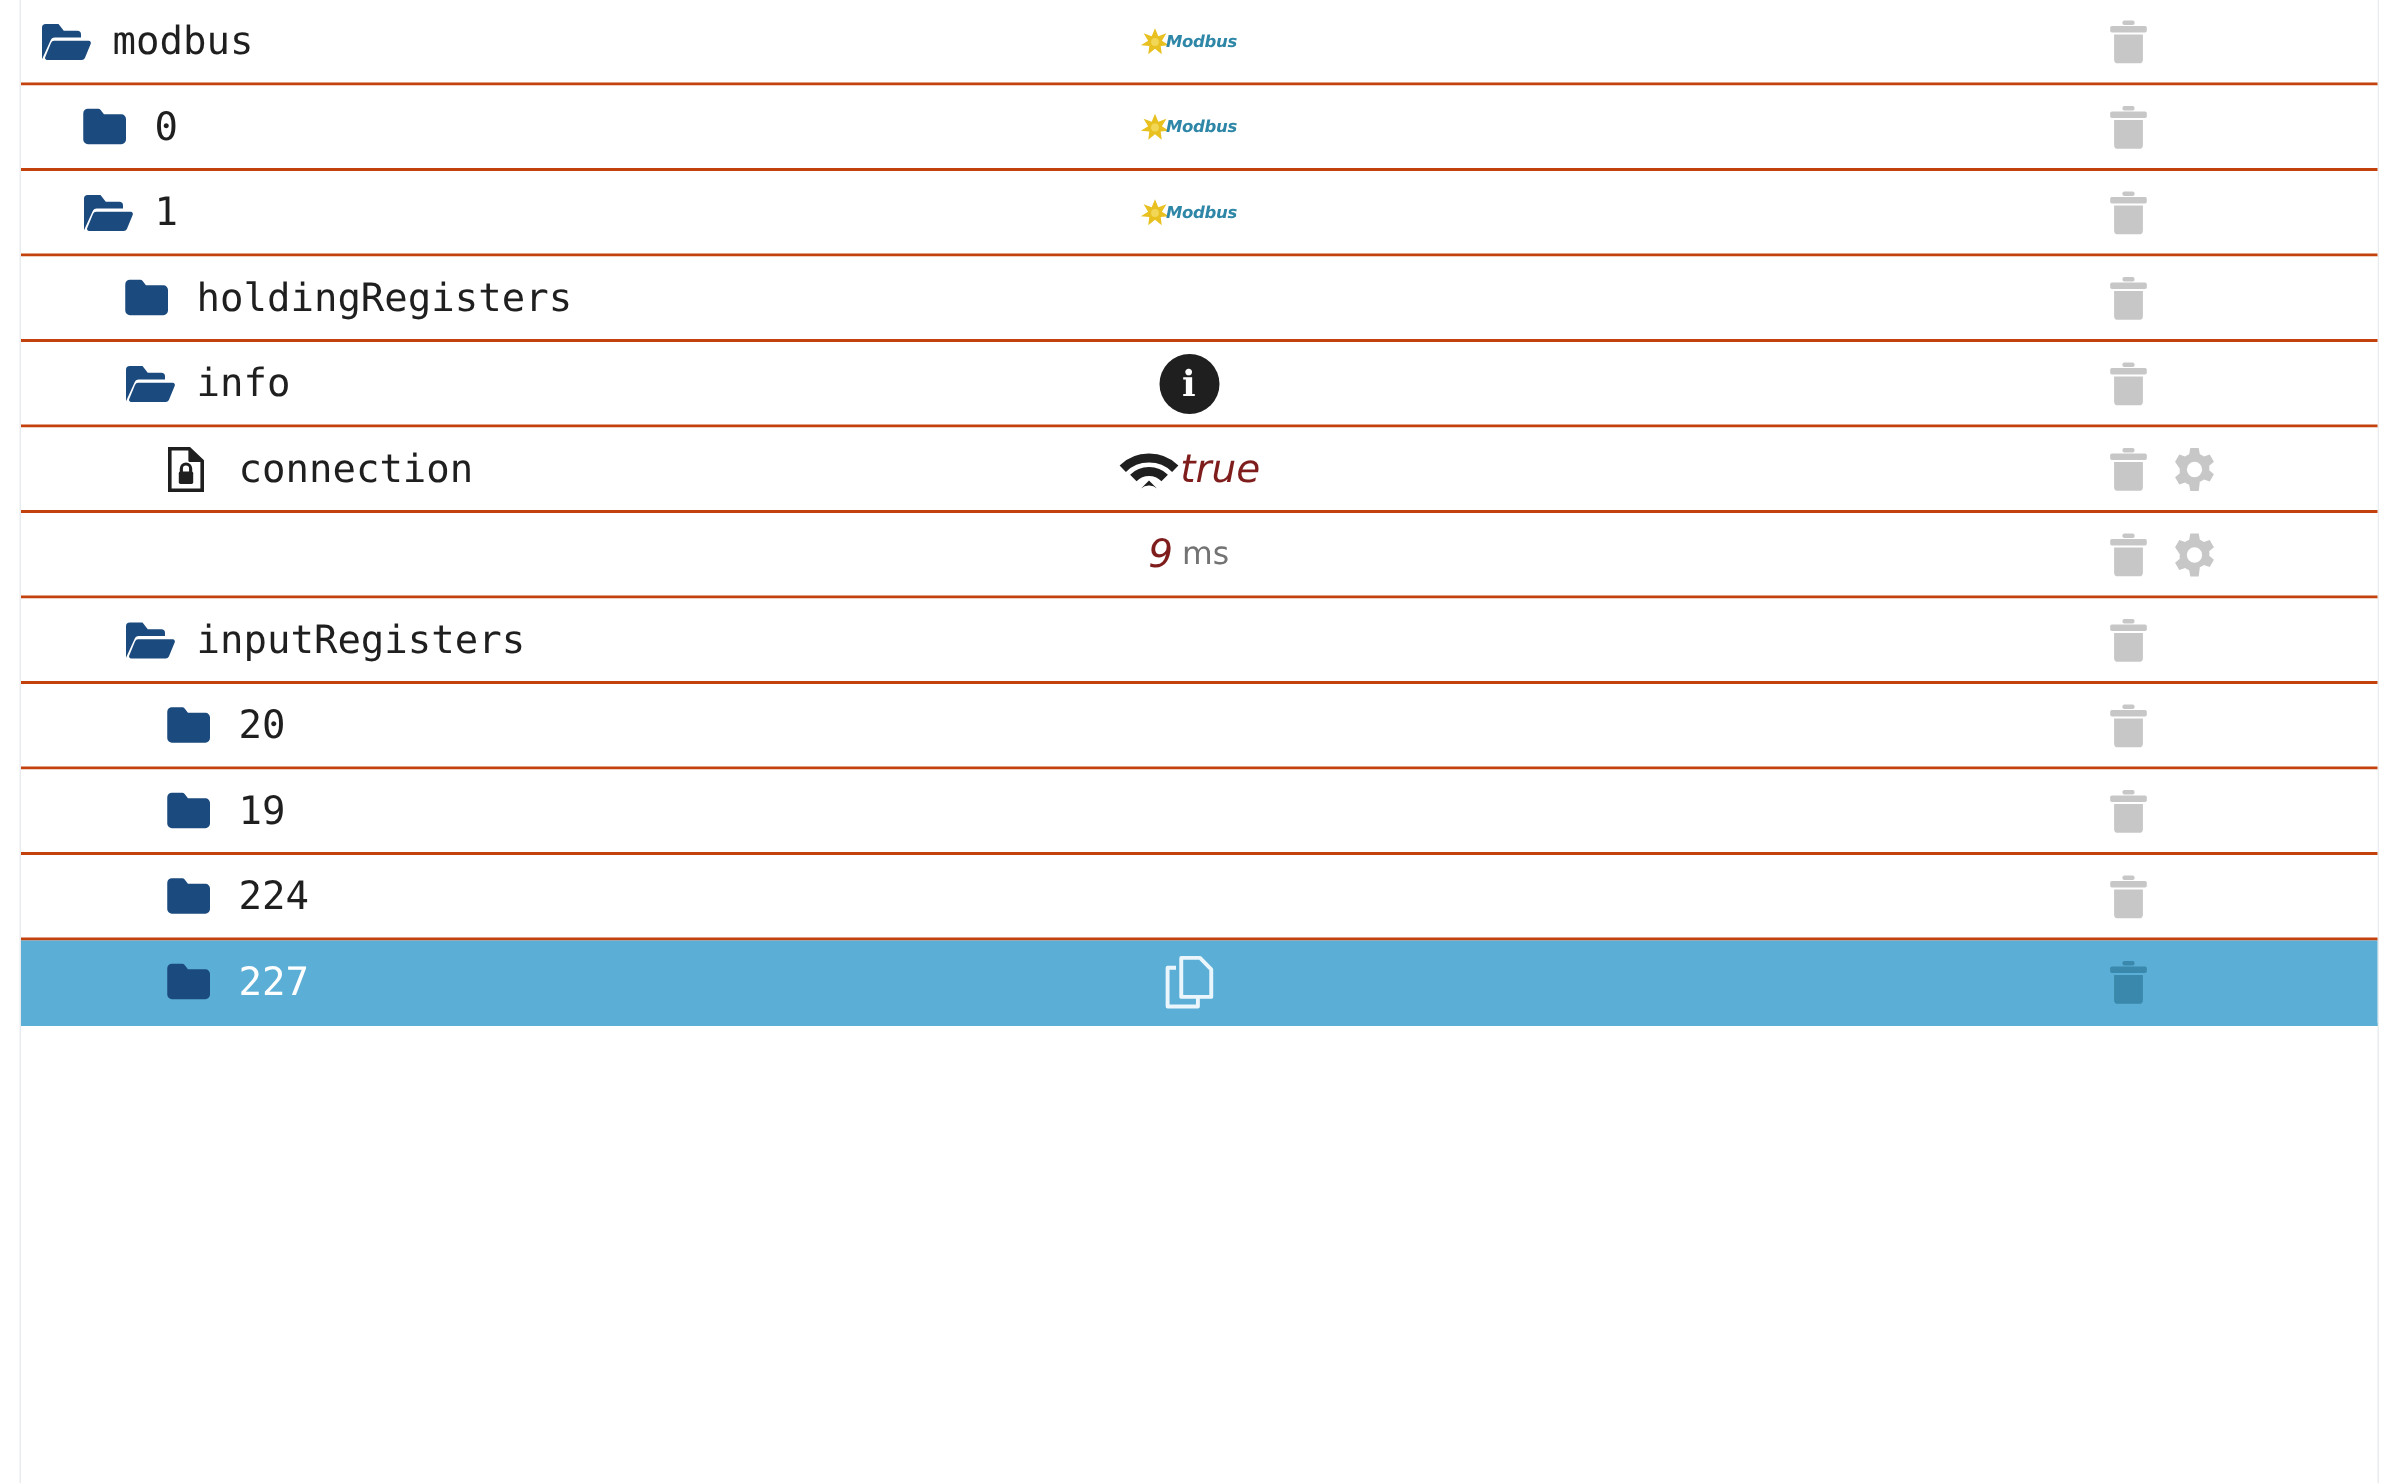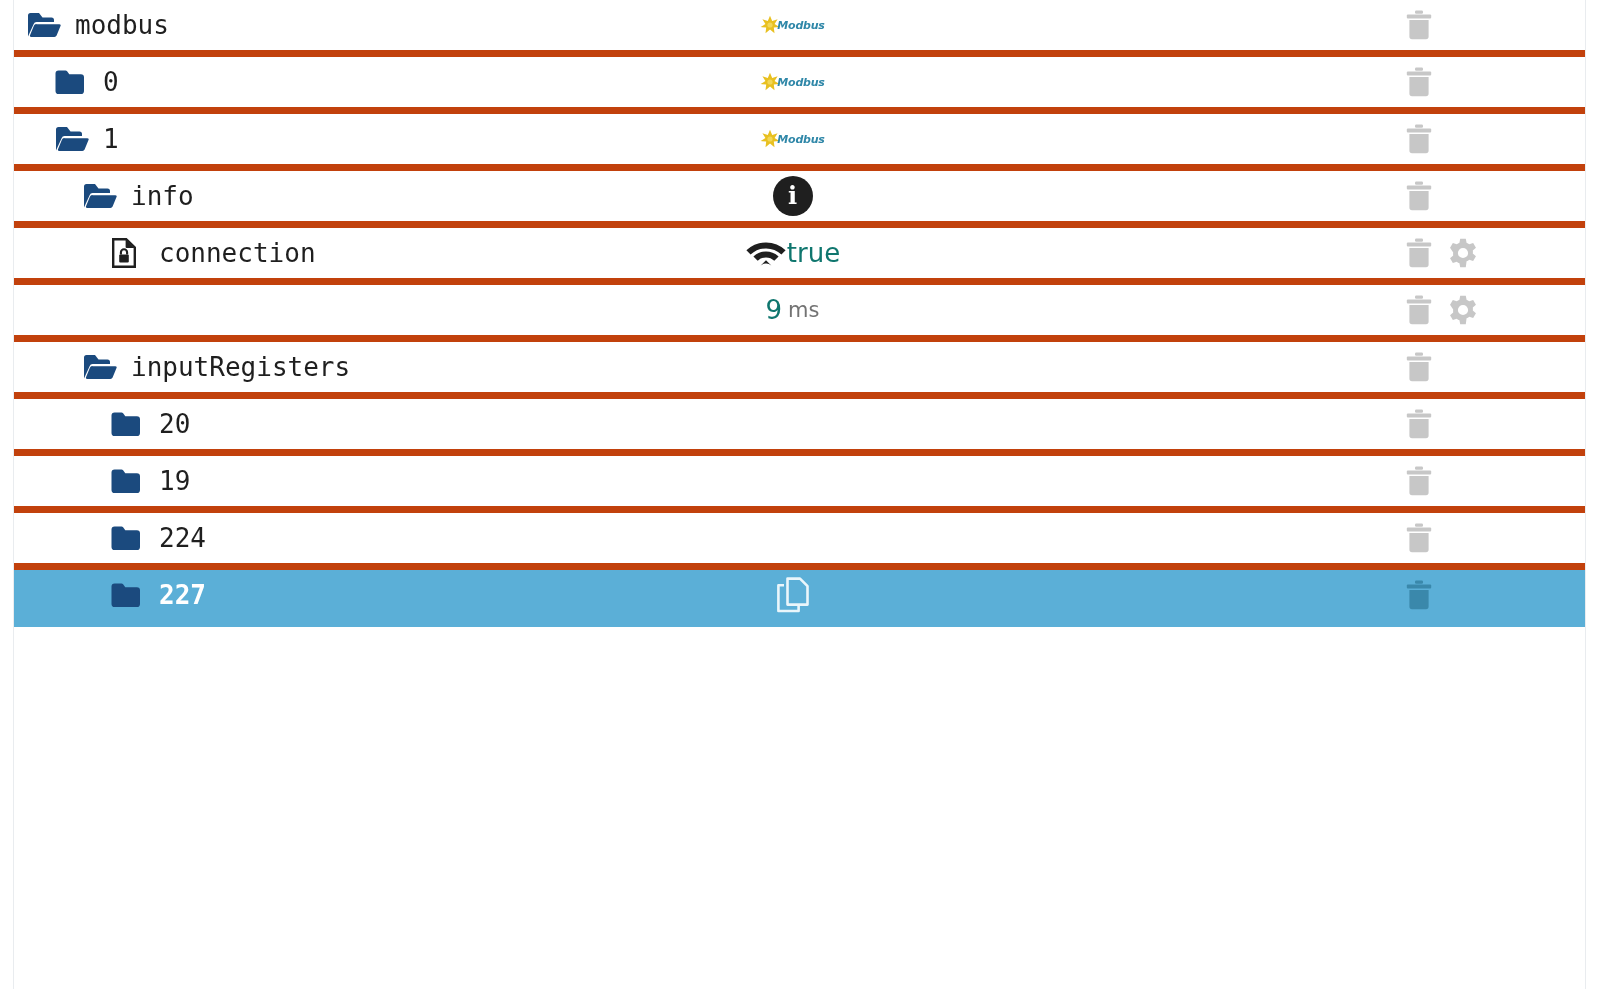--- a/index.html
+++ b/index.html
@@ -26,21 +26,21 @@
     position: absolute;
     left: 14px; top: 0;
     width: 1571px;
   }
 
   .row {
     position: relative;
     height: 57px;
     display: flex;
     align-items: center;
-    border-bottom: 7px solid #c2410c;
+    border-bottom: 2px solid #c2410c;
     background: #ffffff;
   }
   .row.selected { background: #5bafd7; border-bottom-color: #5bafd7; }
 
   
   .name-cell {
     display: flex;
     align-items: center;
     flex: 0 0 auto;
     min-width: 0;
@@ -52,38 +52,39 @@
     flex: 0 0 auto;
   }
   .label {
     font-size: 26px;
     color: #1f1f1f;
     letter-spacing: 0px;
     white-space: nowrap;
     padding-left: 14px;
     line-height: 1;
   }
-  .row.selected .label { color: #ffffff; font-weight: bold; }
+  .row.selected .label { color: #ffffff; }
 
   
   .value-cell {
     position: absolute;
     left: 0; right: 0; top: 0; bottom: 0;
     display: flex; align-items: center; justify-content: center;
     pointer-events: none;
   }
   .value-inner {
     display: flex; align-items: center; justify-content: center;
     gap: 0px;
     transform: translateX(-7px);
     pointer-events: auto;
   }
   .value-text {
-    font-size: 26px; color: #0f766e; line-height: 1;
+    font-size: 26px; color: #7f1d1d; line-height: 1;
     font-family: "DejaVu Sans", "Liberation Sans", sans-serif;
+    font-style: italic;
   }
   .value-unit {
     font-size: 21px; color: #737373; line-height: 1;
     margin-left: 6px;
     font-family: "DejaVu Sans", "Liberation Sans", sans-serif;
   }
 
   
   .actions {
     position: absolute;
@@ -212,20 +213,43 @@
               <rect x="0.8" y="4.4" width="24.4" height="4.2" rx="1.1" fill="#c7c7c7"></rect>
               <path fill="#c7c7c7" d="M3.4 10 H22.6 V26.6 A2.6 2.6 0 0 1 20 29.2 H6 A2.6 2.6 0 0 1 3.4 26.6 Z"></path>
             </svg>
           </span>
         </div>
       </div>
       <div class="row">
         <div class="name-cell">
           <div class="indent" style="width: 69px;"></div>
           <span class="icon-slot">
+            <svg width="30" height="25" viewBox="0 0 30 25">
+              <path fill="#1B4A7E" d="M0.5 3.6 A3.1 3.1 0 0 1 3.6 0.5 H10.5 A2 2 0 0 1 12.1 1.3 L14.3 4.2 H25.9 A3.1 3.1 0 0 1 29 7.3 V21 A3.1 3.1 0 0 1 25.9 24.1 H3.6 A3.1 3.1 0 0 1 0.5 21 Z"></path>
+            </svg>
+          </span>
+          <span class="label">holdingRegisters</span>
+        </div>
+        <div class="value-cell">
+          <div class="value-inner"></div>
+        </div>
+        <div class="actions">
+          <span class="act">
+            <svg width="26" height="30" viewBox="0 0 26 30">
+              <rect x="9" y="0.6" width="8" height="3.1" rx="1.2" fill="#c7c7c7"></rect>
+              <rect x="0.8" y="4.4" width="24.4" height="4.2" rx="1.1" fill="#c7c7c7"></rect>
+              <path fill="#c7c7c7" d="M3.4 10 H22.6 V26.6 A2.6 2.6 0 0 1 20 29.2 H6 A2.6 2.6 0 0 1 3.4 26.6 Z"></path>
+            </svg>
+          </span>
+        </div>
+      </div>
+      <div class="row">
+        <div class="name-cell">
+          <div class="indent" style="width: 69px;"></div>
+          <span class="icon-slot">
             <svg width="34" height="26" viewBox="0 0 34 26">
               <path fill="#1B4A7E" d="M1 3.5 A2.5 2.5 0 0 1 3.5 1 H12 L15.5 5.5 H24.5 A2.5 2.5 0 0 1 27 8 V10 H9.5 A3 3 0 0 0 6.7 12 L1 24.5 Z"></path>
               <path fill="#1B4A7E" d="M9.8 12.2 H32.2 A1.4 1.4 0 0 1 33.5 14.1 L29.6 23.6 A2.4 2.4 0 0 1 27.4 25 H4.4 A1.4 1.4 0 0 1 3.1 23.1 L7 13.6 A2.4 2.4 0 0 1 9.8 12.2 Z"></path>
             </svg>
           </span>
           <span class="label">info</span>
         </div>
         <div class="value-cell">
           <div class="value-inner">
             <span class="info-badge">i</span>

